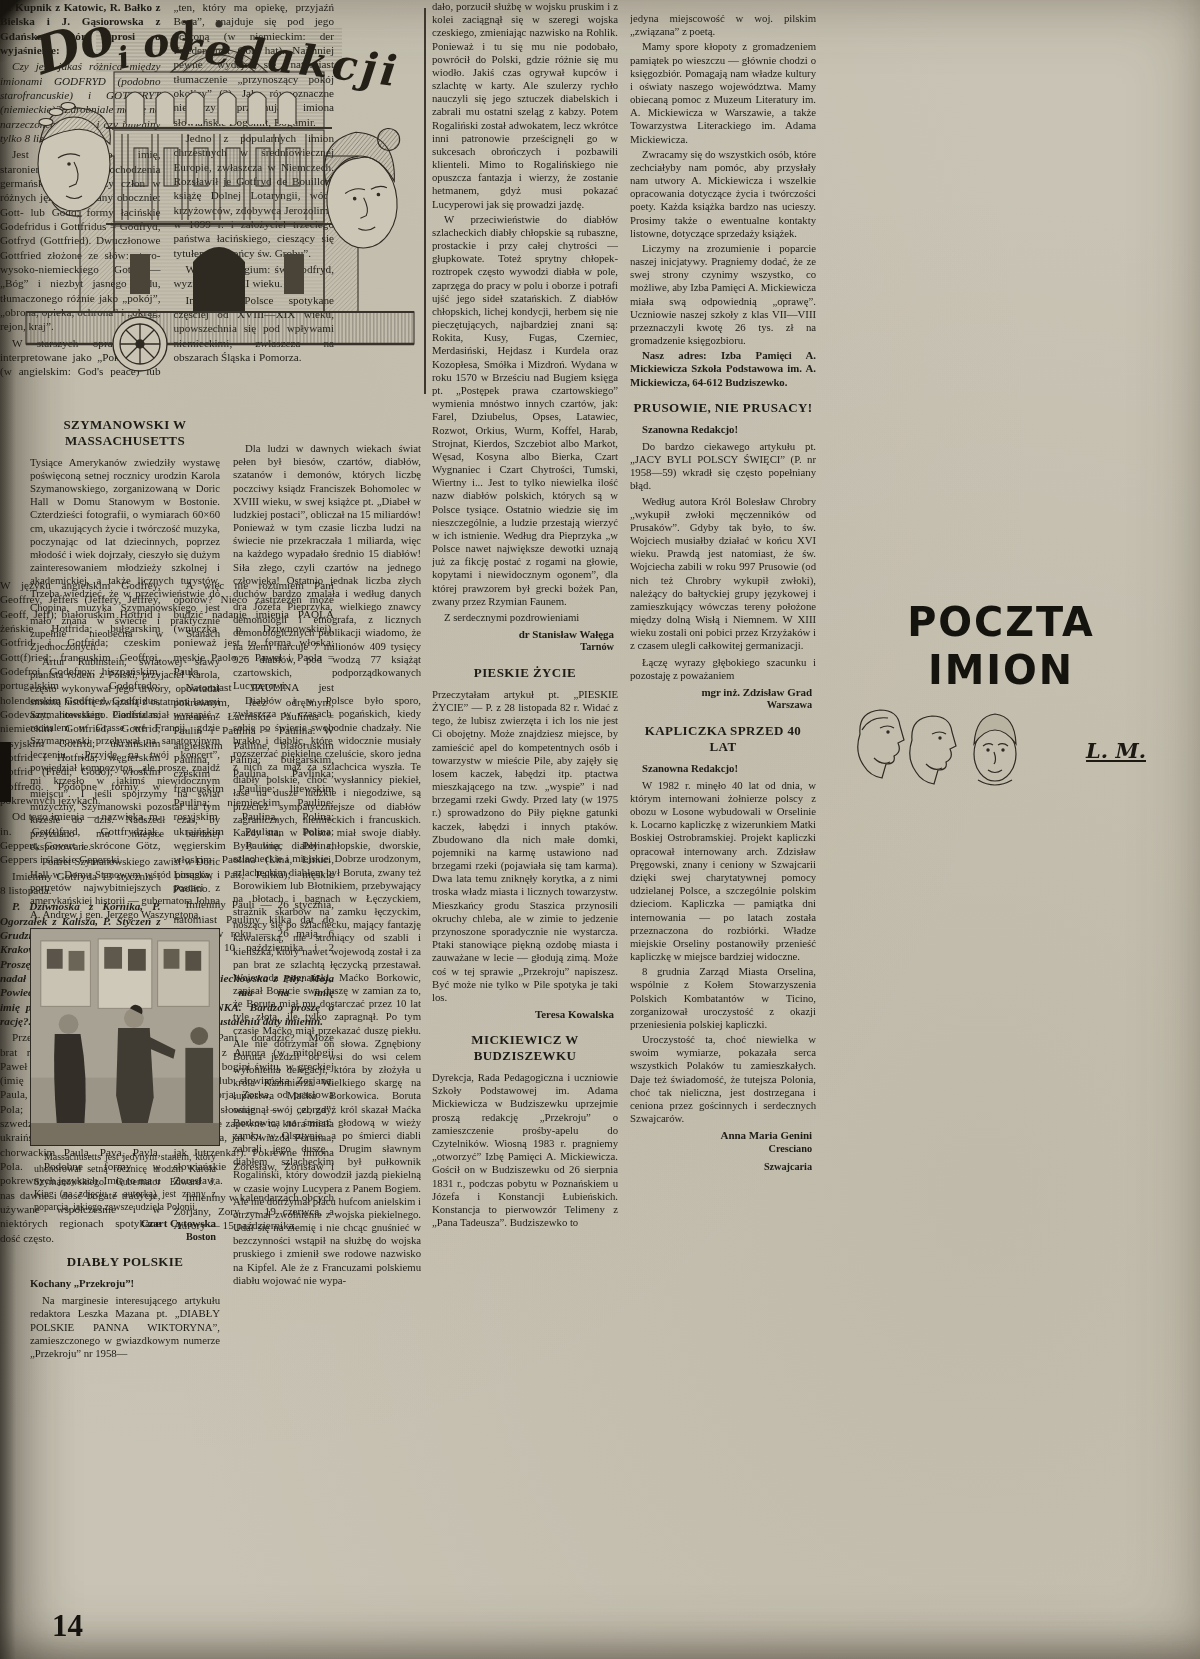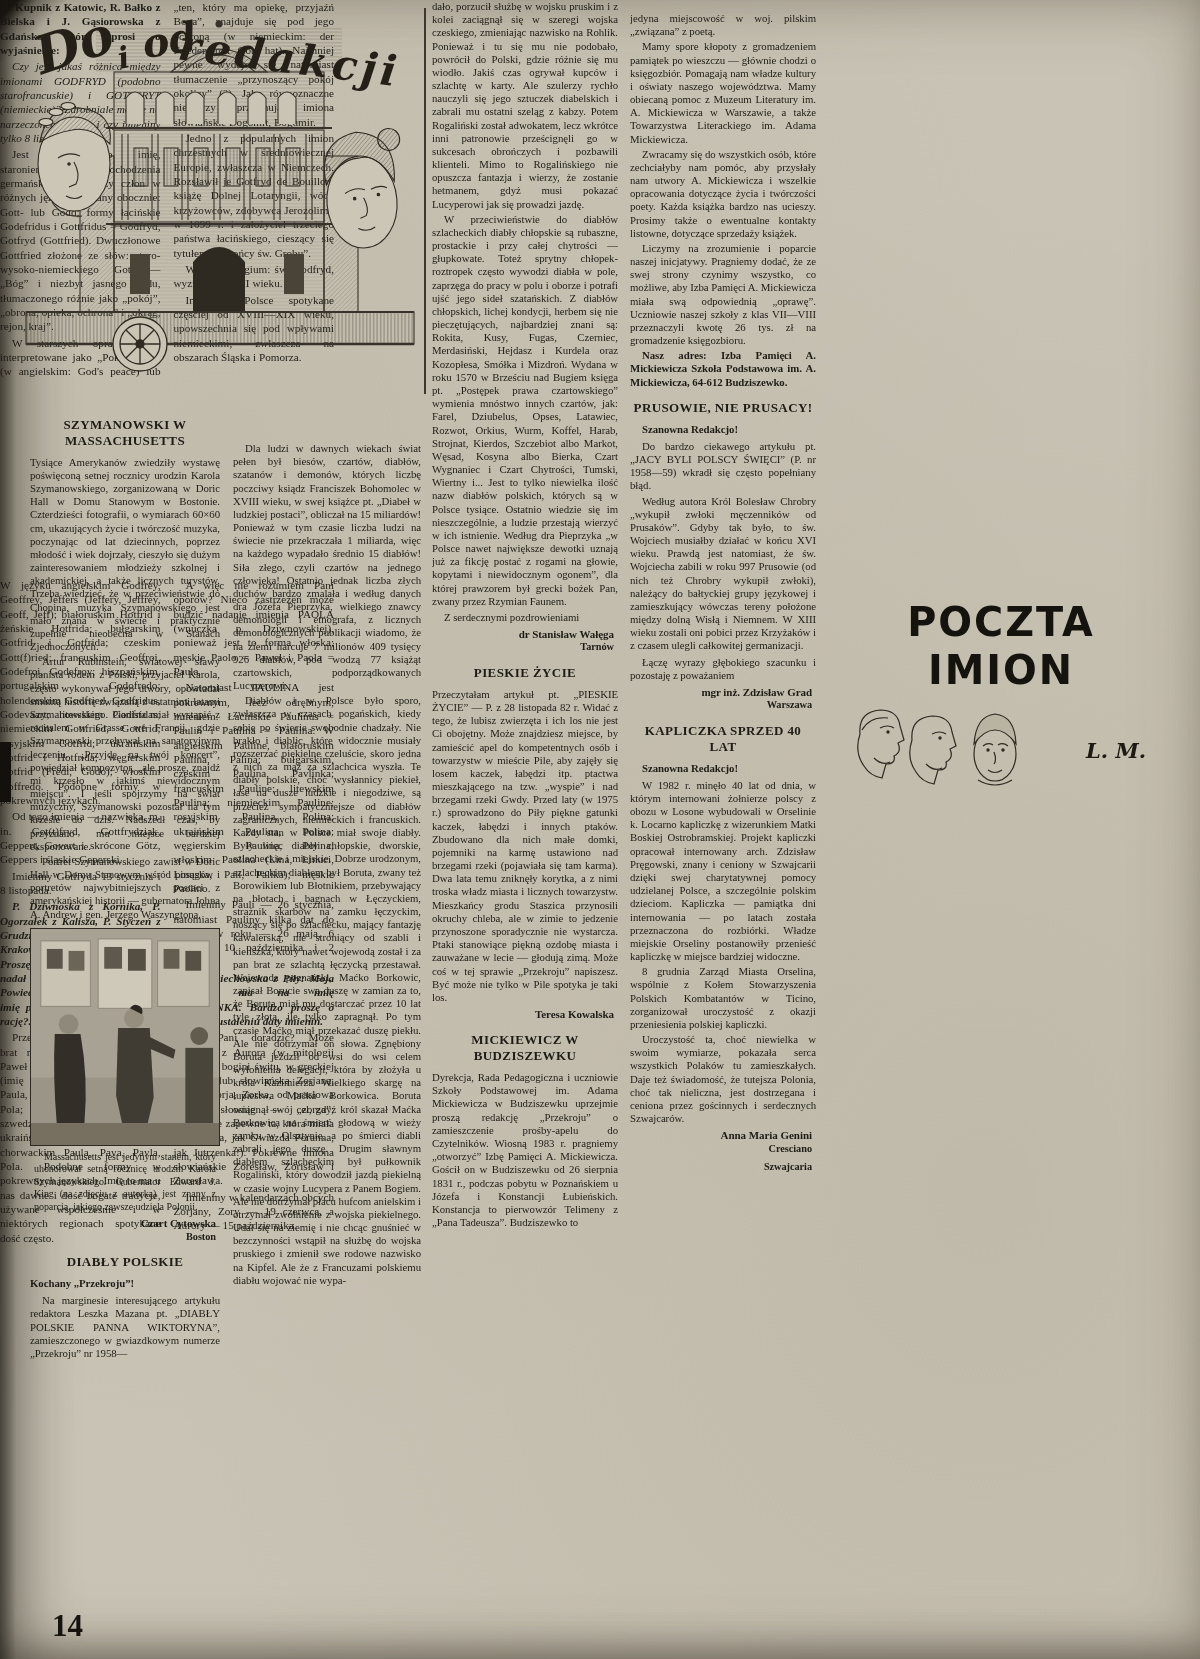--- a/index.html
+++ b/index.html
@@ -47,21 +47,21 @@
   .salut2 { font-weight:bold; margin:2px 0 4px; text-indent:12px; text-align:left; }
   .sig { text-align:right; font-weight:bold; margin:4px 4px 0 0; text-indent:0; font-size:11px; }
   .sigsub { text-align:right; font-weight:bold; margin:0 4px 6px 0; text-indent:0; font-size:10.3px; }
   .closing { margin:3px 0 1px; text-indent:12px; }
   .photo { width:190px; height:218px; margin:7px 0 5px; border:1px solid #2e2a23; box-sizing:border-box; }
   .caption { font-size:10px; line-height:1.25; text-indent:10px; margin:0 4px 3px; }
   
   .poczta-block { position:absolute; left:834px; top:598px; width:334px; height:168px; }
   .poczta-title { font-family:"DejaVu Sans", sans-serif; font-weight:bold; font-size:41px; letter-spacing:2px; color:#15130e; text-align:center; transform:scaleX(.97); transform-origin:center; }
   .poczta-row { display:flex; align-items:center; justify-content:space-between; padding:6px 8px 0 6px; }
-  .lm { font-family:"DejaVu Serif", serif; font-style:italic; font-weight:bold; font-size:21px; color:#1d1a14; margin-right:14px; }
+  .lm { font-family:"DejaVu Serif", serif; font-style:italic; font-weight:bold; font-size:21px; color:#1d1a14; margin-right:14px;text-decoration:underline; }
   .pagenum { position:absolute; left:52px; top:1608px; font-family:Liberation Serif, serif; font-weight:bold; font-size:31px; color:#16130e; }
 </style>
 </head>
 <body>
 
 <div class="page">
 
   <div class="corner-tl"></div>
   <div class="edge-left"></div>
   <div class="edge-notch"></div>

